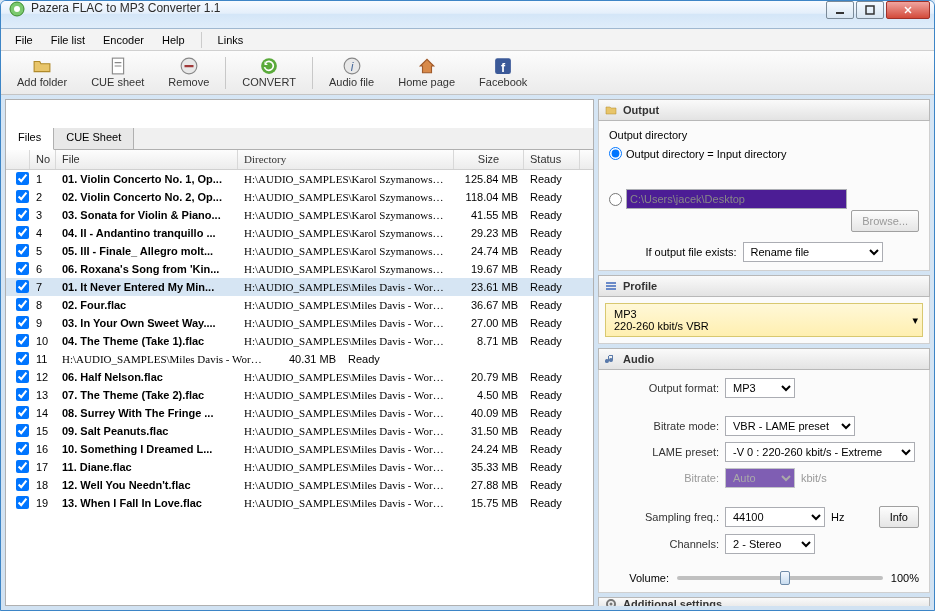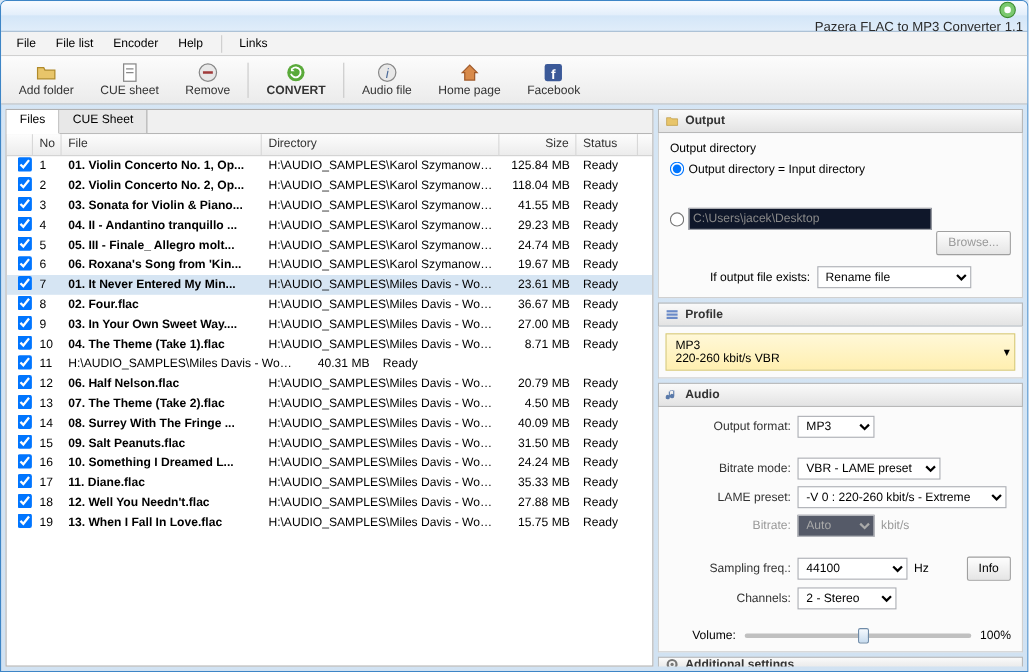--- a/index.html
+++ b/index.html
@@ -1,72 +1,72 @@
 <!DOCTYPE html>
 <html><head>
 <meta charset="utf-8">
 <style>
 * { box-sizing: border-box; margin: 0; padding: 0; font-family: "Segoe UI", Tahoma, sans-serif; font-size: 11px; }
 body { background: linear-gradient(to bottom, #d6e6f5 0%, #d1e2f2 100%); width: 935px; height: 611px; overflow: hidden; }
 
 
 .window { width: 935px; height: 611px; display: flex; flex-direction: column; border: 1px solid #3d85c6; border-radius: 6px 6px 0 0; overflow: hidden; }
-.titlebar { height: 28px; background: linear-gradient(to bottom, #f8fbff 0%, #e4effb 45%, #d4e6f8 50%, #e0edfa 100%); display: flex; align-items: flex-end; padding: 0 4px 16px 8px; border-bottom: 1px solid #a0b8d0; flex-direction: column; }
+.titlebar { height: 28px; background: linear-gradient(to bottom, #f8fbff 0%, #e4effb 45%, #d4e6f8 50%, #e0edfa 100%); display: flex; align-items: flex-start; padding: 0 4px 16px 8px; border-bottom: 1px solid #a0b8d0; }
 .titlebar-icon { width: 16px; height: 16px; margin-right: 6px; }
 .titlebar-text { flex: 1; color: #2b2b2b; font-size: 12px; }
 .winbtns { display: flex; gap: 2px; }
 .winbtn { width: 28px; height: 18px; border: 1px solid #7a8a99; border-radius: 2px; display: flex; align-items: center; justify-content: center; background: linear-gradient(to bottom, #f5faff, #d8e6f3); cursor: default; }
 .winbtn.close { width: 44px; background: linear-gradient(to bottom, #f0a5a0, #d34a3a); border-color: #a03028; color: #fff; }
 .winbtn svg { width: 10px; height: 10px; }
 
 .menubar { height: 22px; background: #f3f3f3; display: flex; align-items: center; padding: 0 6px; border-bottom: 1px solid #d0d0d0; gap: 2px; }
 .menubar .menuitem { padding: 2px 8px; cursor: default; }
 .menubar .sep { width: 1px; height: 16px; background: #ccc; margin: 0 6px; }
 
 .toolbar { height: 44px; background: linear-gradient(to bottom, #fcfcfc, #ebebeb); border-bottom: 1px solid #c4c4c4; display: flex; align-items: center; padding: 0 6px; gap: 4px; }
 .tbtn { display: flex; flex-direction: column; align-items: center; justify-content: center; padding: 2px 10px; cursor: default; height: 40px; min-width: 52px; }
 .tbtn .ticon { width: 18px; height: 18px; display: flex; align-items: center; justify-content: center; }
 .tbtn .tlabel { margin-top: 1px; color: #333; }
-.tbtn.convert .tlabel { font-weight: bold; }
+.tbtn.convert .tlabel { font-weight: normal; }
 .tsep { width: 1px; height: 32px; background: #c8c8c8; margin: 0 2px; }
 
 .content { flex: 1; display: flex; padding: 4px; gap: 4px; overflow: hidden; }
 
 
 .left { flex: 1; display: flex; flex-direction: column; background: #fff; border: 1px solid #b0b0b0; overflow: hidden; }
-.tabs { display: flex; height: 22px; background: #f0f0f0; border-bottom: 1px solid #b0b0b0; }
+.tabs { display: flex; height: 22px; background: #f0f0f0; border-bottom: 1px solid #b0b0b0; margin-top: 28px; }
 .tab { padding: 3px 12px; border-right: 1px solid #b0b0b0; cursor: default; background: #e8e8e8; }
 .tab.active { background: #fff; border-bottom: 1px solid #fff; margin-bottom: -1px; }
 .listhdr { display: flex; height: 20px; background: linear-gradient(to bottom, #fdfdfd, #ececec); border-bottom: 1px solid #d0d0d0; }
 .listhdr > div { padding: 3px 6px; border-right: 1px solid #d8d8d8; color: #333; }
 .col-chk { width: 24px; }
 .col-no { width: 26px; }
 .col-file { width: 182px; }
-.col-dir { width: 216px; }
-.col-size { width: 70px; text-align: right; }
+.col-dir { width: 216px; font-family: Liberation Serif, serif; }
+.col-size { width: 70px; text-align: center; }
 .col-status { width: 56px; }
 .listbody { flex: 1; overflow: auto; }
 .row { display: flex; height: 18px; align-items: center; border-bottom: 0; }
 .row.sel { background: #d6e5f3; }
 .row > div { padding: 1px 6px; white-space: nowrap; overflow: hidden; text-overflow: ellipsis; }
 .row .col-file { font-weight: bold; }
 .row .col-size { text-align: right; }
 .row input[type=checkbox] { margin: 0 4px; }
 
 
 .right { width: 332px; display: flex; flex-direction: column; gap: 4px; overflow: hidden; }
 .panel-hdr { height: 22px; background: linear-gradient(to bottom, #fafafa, #e3e3e3); border: 1px solid #b8b8b8; display: flex; align-items: center; padding: 0 6px; gap: 6px; font-weight: bold; color: #333; }
 .panel-hdr .picon { width: 12px; height: 12px; display:flex; align-items:center; justify-content:center;}
 .panel-body { background: #fbfbfb; border: 1px solid #d0d0d0; border-top: none; padding: 8px 10px; display: flex; flex-direction: column; gap: 6px; }
 .fieldrow { display: flex; align-items: center; gap: 6px; }
 .fieldrow label { white-space: nowrap; }
 .fieldrow .lbl { width: 110px; text-align: right; color: #333; }
 .fieldrow .lbl.disabled { color: #999; }
 input[type=text], select { border: 1px solid #abadb3; padding: 1px 3px; height: 20px; background: #fff; font-size: 11px; }
-input[type=text]:disabled, select:disabled { background: #0f172a; color: #888; }
+input[type=text]:disabled, select:disabled { background: #4c1d95; color: #888; }
 button.small { border: 1px solid #a0a0a0; background: linear-gradient(to bottom, #fdfdfd, #e5e5e5); padding: 2px 10px; height: 22px; cursor: default; border-radius: 2px; }
 button.small:disabled { color: #999; margin-top: 44px; }
 .profile-box { background: linear-gradient(to bottom, #fff8d8, #ffefb0); border: 1px solid #d8c870; padding: 4px 8px; display: flex; position: relative; }
 .profile-box .pcol1 { width: 150px; }
 .profile-box .pcol2 { flex: 1; }
 .profile-box .pdrop { position: absolute; right: 4px; top: 50%; transform: translateY(-50%); }
 .radio-row { display: flex; align-items: center; gap: 4px; }
 .slider-row { display: flex; align-items: center; gap: 8px; }
 .slider { flex: 1; height: 4px; background: #c0c0c0; position: relative; border-radius: 2px; }
 .slider .thumb { position: absolute; left: 50%; top: -5px; width: 10px; height: 14px; background: linear-gradient(to bottom, #f5f9fe, #c8dcef); border: 1px solid #6f8ba8; border-radius: 2px; }

